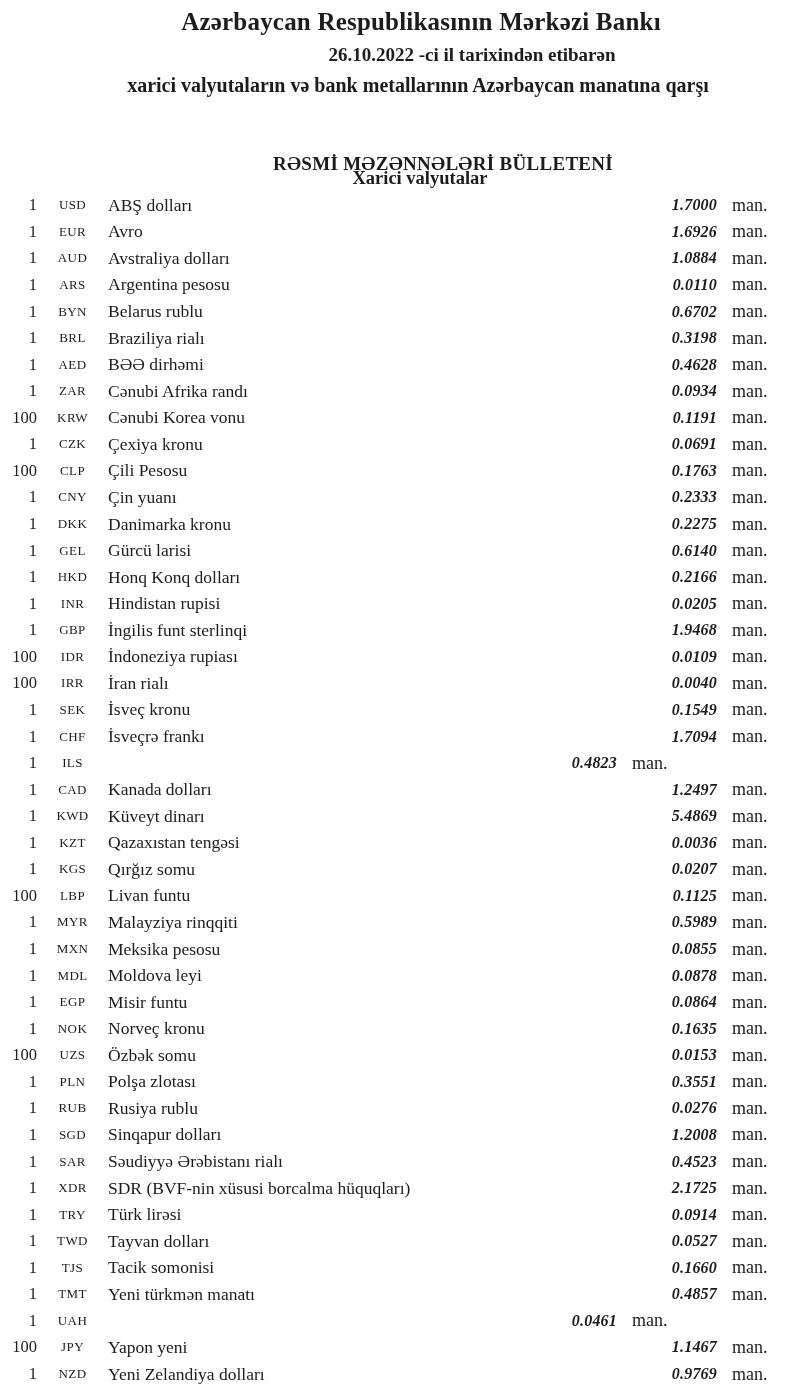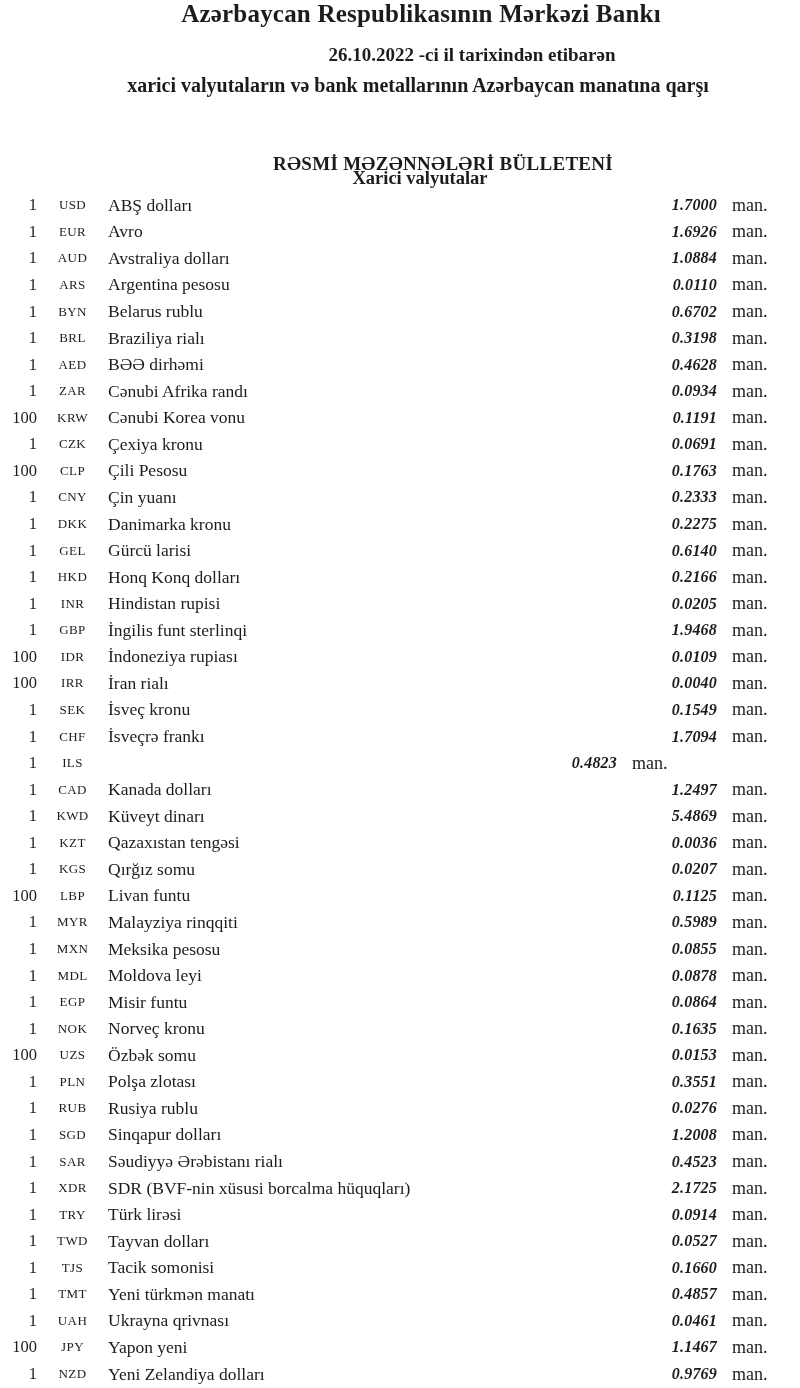--- a/index.html
+++ b/index.html
@@ -21,21 +21,21 @@
     width: 100%;
   }
   .hline > span {
     display: block;
     width: max-content;
     margin: 0 auto;
     position: relative;
     font-weight: bold;
     white-space: nowrap;
   }
-  .bank-title        { top: 0; }
+  .bank-title        { top: 8px; }
   .bank-title > span { font-size: 25px; left: 21px; letter-spacing: 0.2px; }
   .date-line         { top: 44px; }
   .date-line > span  { font-size: 19px; left: 72px; }
   .subtitle          { top: 74px; }
   .subtitle > span   { font-size: 20px; left: 18px; }
   .bulletin-title        { top: 105px; }
   .bulletin-title > span { font-size: 19px; left: 43px; letter-spacing: 0.3px; margin-top: 48px; }
   .section-title         { top: 168px; }
   .section-title > span  { font-size: 18.5px; left: 20px; }
 
@@ -435,21 +435,20 @@
       <span class="cell qty">1</span>
       <span class="cell code">TMT</span>
       <span class="cell name">Yeni türkmən manatı</span>
       <span class="cell rate">0.4857</span>
       <span class="cell unit">man.</span>
     </div>
 
     <div class="rate-row">
       <span class="cell qty">1</span>
       <span class="cell code">UAH</span>
-      <span class="cell name">Ukrayna qrivnası</span>
       <span class="cell rate">0.0461</span>
       <span class="cell unit">man.</span>
     </div>
 
     <div class="rate-row">
       <span class="cell qty">100</span>
       <span class="cell code">JPY</span>
       <span class="cell name">Yapon yeni</span>
       <span class="cell rate">1.1467</span>
       <span class="cell unit">man.</span>

